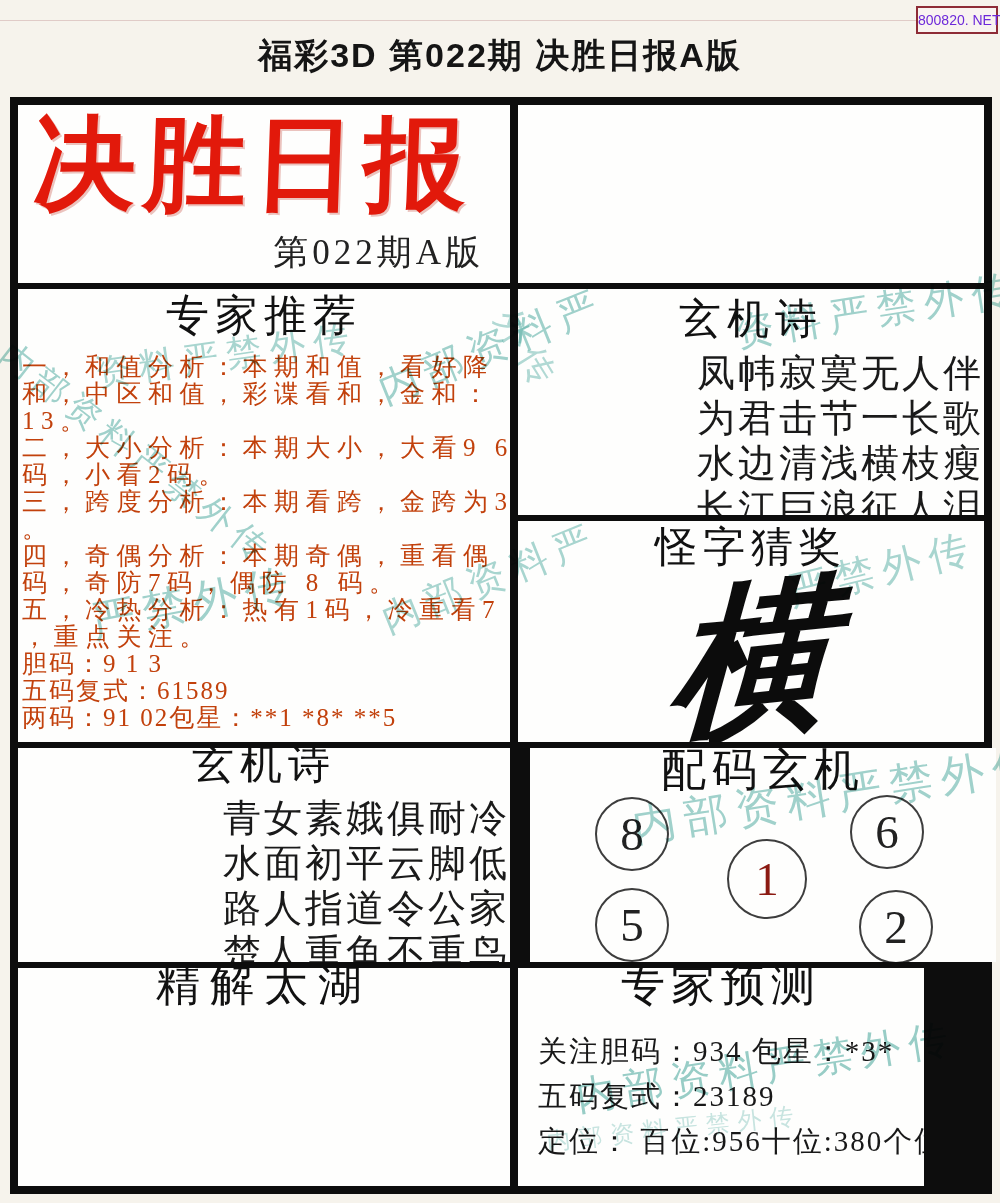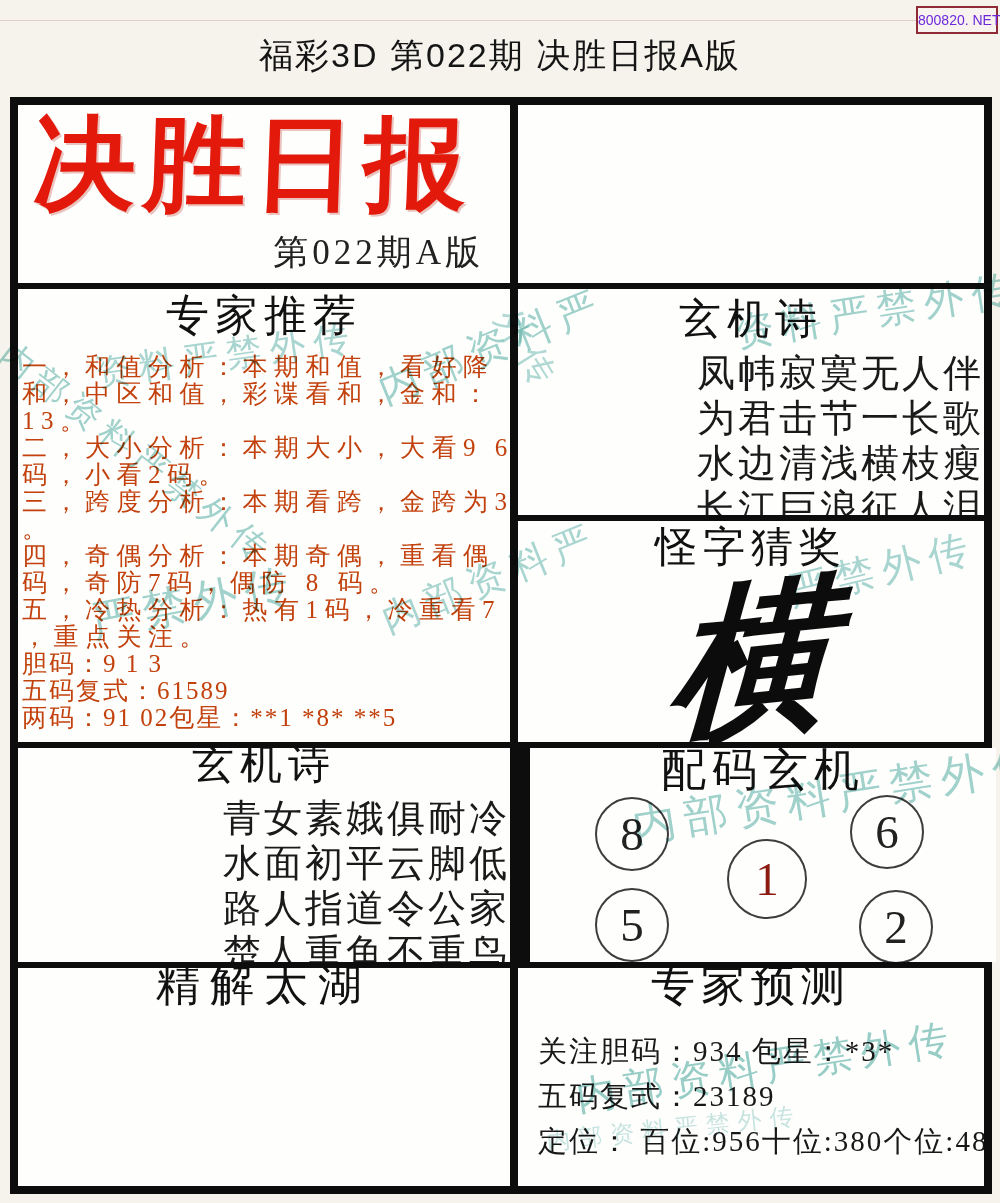--- a/index.html
+++ b/index.html
@@ -16,34 +16,34 @@
   .topline{position:absolute;top:20px;left:0;width:916px;border-top:1px solid rgba(190,140,140,.38);}
   .badge{
     position:absolute;top:6px;left:916px;width:78px;height:24px;
     border:2px solid #8e2b36;background:#f9f3f0;
     font-family:"Liberation Sans","DejaVu Sans",sans-serif;
     font-size:14px;line-height:24px;text-align:center;color:#6d28d9;white-space:nowrap;
   }
   .pageheader{
     position:absolute;top:33px;left:0;width:1000px;text-align:center;
     font-family:"Liberation Sans","DejaVu Sans",sans-serif;
-    font-weight:normal;font-size:34px;letter-spacing:2px;color:#151515;
+    font-weight:bold;font-size:34px;letter-spacing:2px;color:#151515;
   }
   
   .grid{position:absolute;left:10px;top:97px;width:982px;height:1097px;background:#0d0d0d;}
   .cell{position:absolute;background:#fefefd;overflow:hidden;}
   .c-masthead{left:8px;top:8px;width:492px;height:178px;}
   .c-empty{left:508px;top:8px;width:466px;height:178px;}
   .c-expert{left:8px;top:192px;width:492px;height:453px;}
   .c-poemR{left:508px;top:192px;width:466px;height:226px;}
   .c-guai{left:508px;top:424px;width:466px;height:221px;}
   .c-poemL{left:8px;top:651px;width:492px;height:214px;}
   .c-peima{left:520px;top:651px;width:466px;height:214px;}
   .c-taihu{left:8px;top:871px;width:492px;height:218px;}
-  .c-forecast{left:508px;top:871px;width:466px;height:218px;}
+  .c-forecast{left:508px;top:871px;width:406px;height:218px;}
   
   .mast-title{
     margin:6px 0 0 16px;font-size:102px;line-height:108px;font-weight:bold;
     letter-spacing:8px;color:#e2190b;white-space:nowrap;
     text-shadow:2px 2px 0 rgba(180,20,5,.25);transform:skewX(-2deg);
   }
   .mast-issue{margin-top:10px;text-align:right;padding-right:26px;font-size:35px;letter-spacing:4px;color:#222;}
   
   .sec-title{text-align:center;font-size:43px;letter-spacing:6px;color:#111;white-space:nowrap;font-family:Liberation Serif, serif;}
   .t-expert{margin-top:-2px;}

